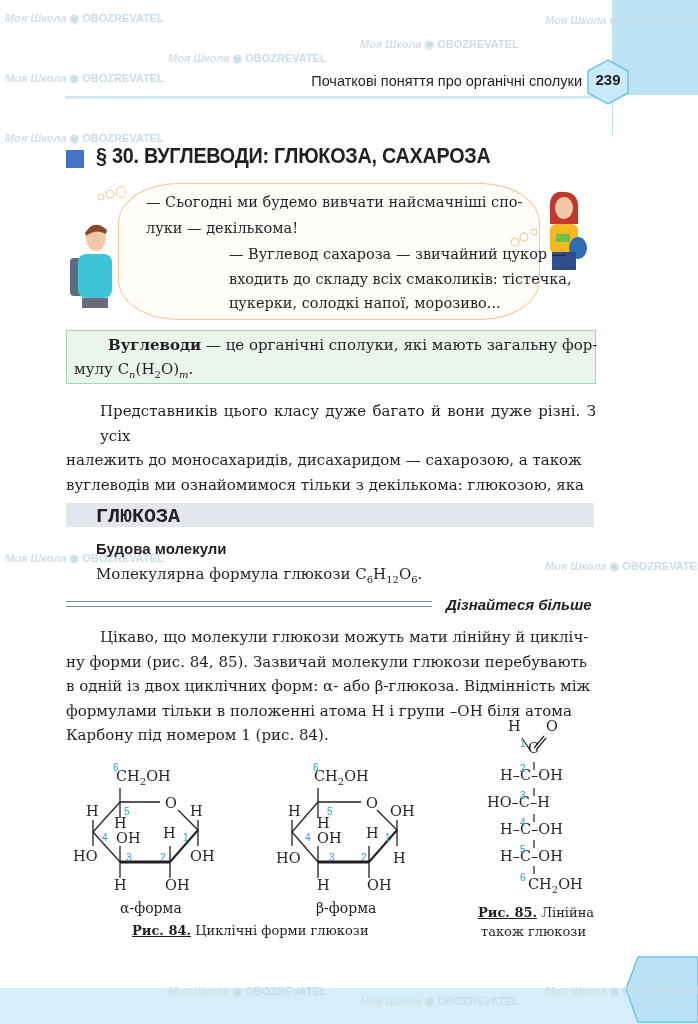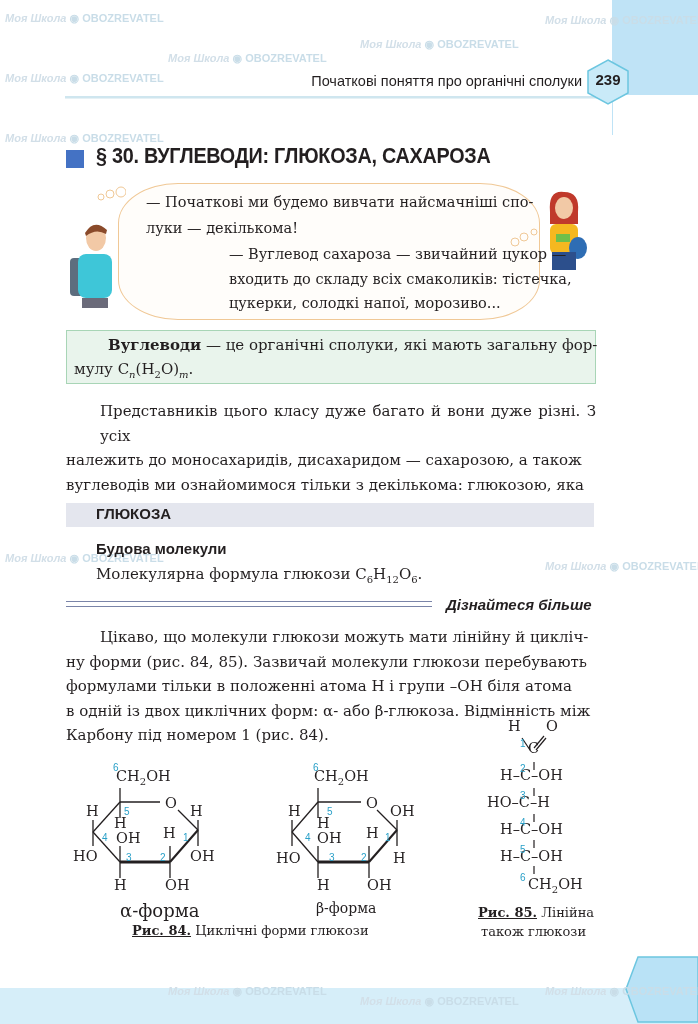--- a/index.html
+++ b/index.html
@@ -27,21 +27,21 @@
   
   .bubble { position:absolute; left:118px; top:183px; width:420px; height:135px; border:1.5px solid #f0c896;
     border-radius:60px / 40px; background:#fffdfa; }
   .bubble-line { position:absolute; font-size:14.5px; line-height:26px; white-space:nowrap; }
   
   .def-box { position:absolute; left:66px; top:330px; width:528px; height:52px; border:1.5px solid #a8d5b6; background:#e9f4ec; }
   .def-text { position:absolute; font-size:15px; line-height:24px; white-space:nowrap; }
   .para { position:absolute; left:66px; width:530px; font-size:15px; line-height:24.5px; text-align:justify; }
   .para .ind { padding-left:34px; }
   .section-bar { position:absolute; left:66px; top:503px; width:528px; height:24px; background:#e4e6ee; }
-  .section-label { position:absolute; left:96px; top:505px; font-family:Liberation Sans, sans-serif; font-weight:bold; font-size:15px;text-align:right; }
+  .section-label { position:absolute; left:96px; top:505px; font-family:Liberation Mono, monospace; font-weight:bold; font-size:20px;text-align:right; }
   .subhead { position:absolute; left:96px; top:540px; font-family:"Liberation Sans", sans-serif; font-weight:bold; font-size:15px; }
   .learn-more-rule { position:absolute; left:66px; top:601px; width:366px; height:4px; border-top:1px solid #7a84a8; border-bottom:1px solid #7a84a8; }
   .learn-more { position:absolute; left:446px; top:596px; font-family:"Liberation Sans", sans-serif; font-weight:bold; font-style:italic; font-size:15px; }
   .chem { position:absolute; font-size:14.5px; white-space:nowrap; }
   .num { position:absolute; font-family:"Liberation Sans", sans-serif; font-size:10px; color:#2aa0c8; }
   .caption { position:absolute; font-size:13px; white-space:nowrap; }
   .caption b { font-weight:bold;text-decoration:underline; }
   .watermark { position:absolute; font-family:"Liberation Sans", sans-serif; font-size:11px; color:#c9dde8; white-space:nowrap; font-weight:bold;text-align:right; }
   .watermark i { color:#d2dfe8; }
   sub { font-size:10px; }
@@ -103,21 +103,21 @@
 </svg>
 
 <svg class="abs" style="left:540px;top:190px" width="50" height="82" viewBox="0 0 50 82">
   <path d="M10 22 Q8 0 24 2 Q40 2 38 22 L38 34 L10 34Z" fill="#c0392b"></path>
   <ellipse cx="24" cy="18" rx="9" ry="11" fill="#f2c9a6"></ellipse>
   <rect x="10" y="34" width="28" height="30" rx="6" fill="#f5b820"></rect>
   <ellipse cx="38" cy="58" rx="9" ry="11" fill="#2e6db4"></ellipse>
   <rect x="12" y="62" width="24" height="18" fill="#2c4f8c"></rect>
   <rect x="16" y="44" width="14" height="8" fill="#6fbf4a"></rect>
 </svg>
-<div class="bubble-line" style="left:146px;top:189px">— Початкові ми будемо вивчати найсмачніші спо-</div>
+<div class="bubble-line" style="left:146px;top:189px">— Сьогодні ми будемо вивчати найсмачніші спо-</div>
 <div class="bubble-line" style="left:146px;top:215px">луки — декількома!</div>
 <div class="bubble-line" style="left:229px;top:241px">— Вуглевод сахароза — звичайний цукор —</div>
 <div class="bubble-line" style="left:229px;top:266px">входить до складу всіх смаколиків: тістечка,</div>
 <div class="bubble-line" style="left:229px;top:290px">цукерки, солодкі напої, морозиво...</div>
 
 <div class="def-box"></div>
 <div class="def-text" style="left:108px;top:333px"><b>Вуглеводи</b><span> — це органічні сполуки, які мають загальну фор-</span></div>
 <div class="def-text" style="left:74px;top:357px"><span>мулу </span> C<sub><i>n</i></sub>(H<sub>2</sub>O)<sub><i>m</i></sub>.</div>
 
 <div class="para" style="top:399px">
@@ -130,22 +130,22 @@
 <div class="section-bar"></div>
 <div class="section-label">ГЛЮКОЗА</div>
 <div class="subhead">Будова молекули</div>
 <div class="def-text" style="left:96px;top:562px"><span>Молекулярна формула глюкози </span> C<sub>6</sub>H<sub>12</sub>O<sub>6</sub>.</div>
 
 <div class="learn-more-rule"></div>
 <div class="learn-more">Дізнайтеся більше</div>
 <div class="para" style="top:625px">
   <div class="ind">Цікаво, що молекули глюкози можуть мати лінійну й цикліч-</div>
   <div>ну форми (рис. 84, 85). Зазвичай молекули глюкози перебувають</div>
+  <div>в одній із двох циклічних форм: α- або β-глюкоза. Відмінність між</div>
   <div>формулами тільки в положенні атома H і групи –OH біля атома</div>
-  <div>в одній із двох циклічних форм: α- або β-глюкоза. Відмінність між</div>
   <div style="text-align:left">Карбону під номером 1 (рис. 84).</div>
 </div>
 
 <svg class="abs" style="left:60px;top:750px" width="200" height="170">
   <g stroke="#231f20" stroke-width="1.3" fill="none">
     <line x1="60" y1="38" x2="60" y2="52"></line>
     <line x1="60" y1="52" x2="100" y2="52"></line>
     <line x1="118" y1="60" x2="138" y2="80"></line>
     <line x1="60" y1="52" x2="33" y2="82"></line>
     <line x1="33" y1="82" x2="60" y2="112"></line>
@@ -168,21 +168,21 @@
 <div class="num" style="left:183px;top:832px">1</div>
 <div class="num" style="left:102px;top:832px">4</div>
 <div class="chem" style="left:116px;top:830px">OH</div>
 <div class="chem" style="left:163px;top:825px">H</div>
 <div class="chem" style="left:73px;top:848px">HO</div>
 <div class="num" style="left:126px;top:852px">3</div>
 <div class="num" style="left:160px;top:852px">2</div>
 <div class="chem" style="left:190px;top:848px">OH</div>
 <div class="chem" style="left:114px;top:877px">H</div>
 <div class="chem" style="left:165px;top:877px">OH</div>
-<div class="caption" style="left:120px;top:900px;font-size:18px">α-форма</div>
+<div class="caption" style="left:120px;top:900px;font-size:14px">α-форма</div>
 
 <svg class="abs" style="left:255px;top:750px" width="200" height="170">
   <g stroke="#231f20" stroke-width="1.3" fill="none">
     <line x1="63" y1="38" x2="63" y2="52"></line>
     <line x1="63" y1="52" x2="106" y2="52"></line>
     <line x1="122" y1="60" x2="142" y2="80"></line>
     <line x1="63" y1="52" x2="37" y2="82"></line>
     <line x1="37" y1="82" x2="63" y2="112"></line>
     <line x1="63" y1="112" x2="114" y2="112" stroke-width="3"></line>
     <line x1="114" y1="112" x2="142" y2="80" stroke-width="2"></line>

